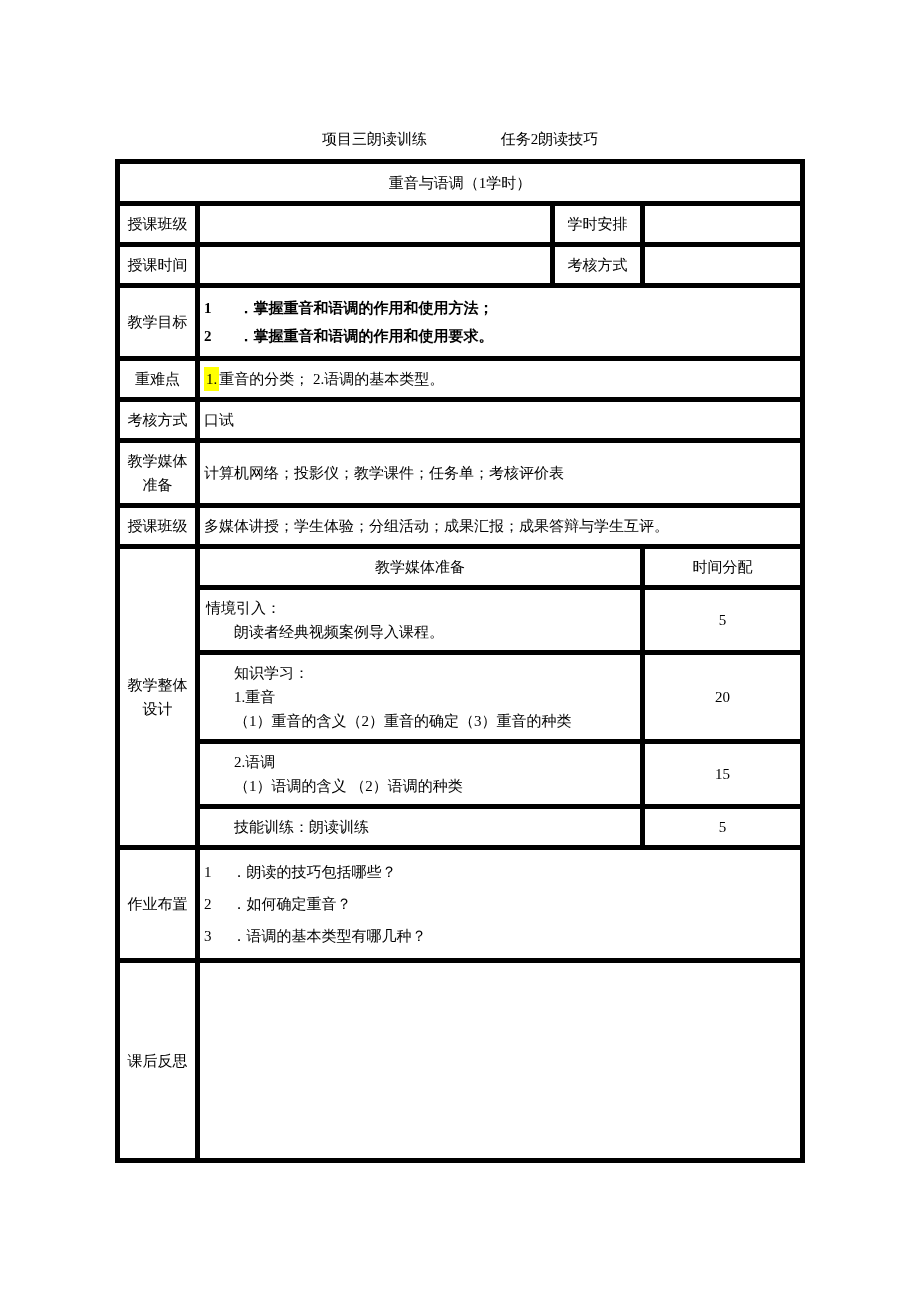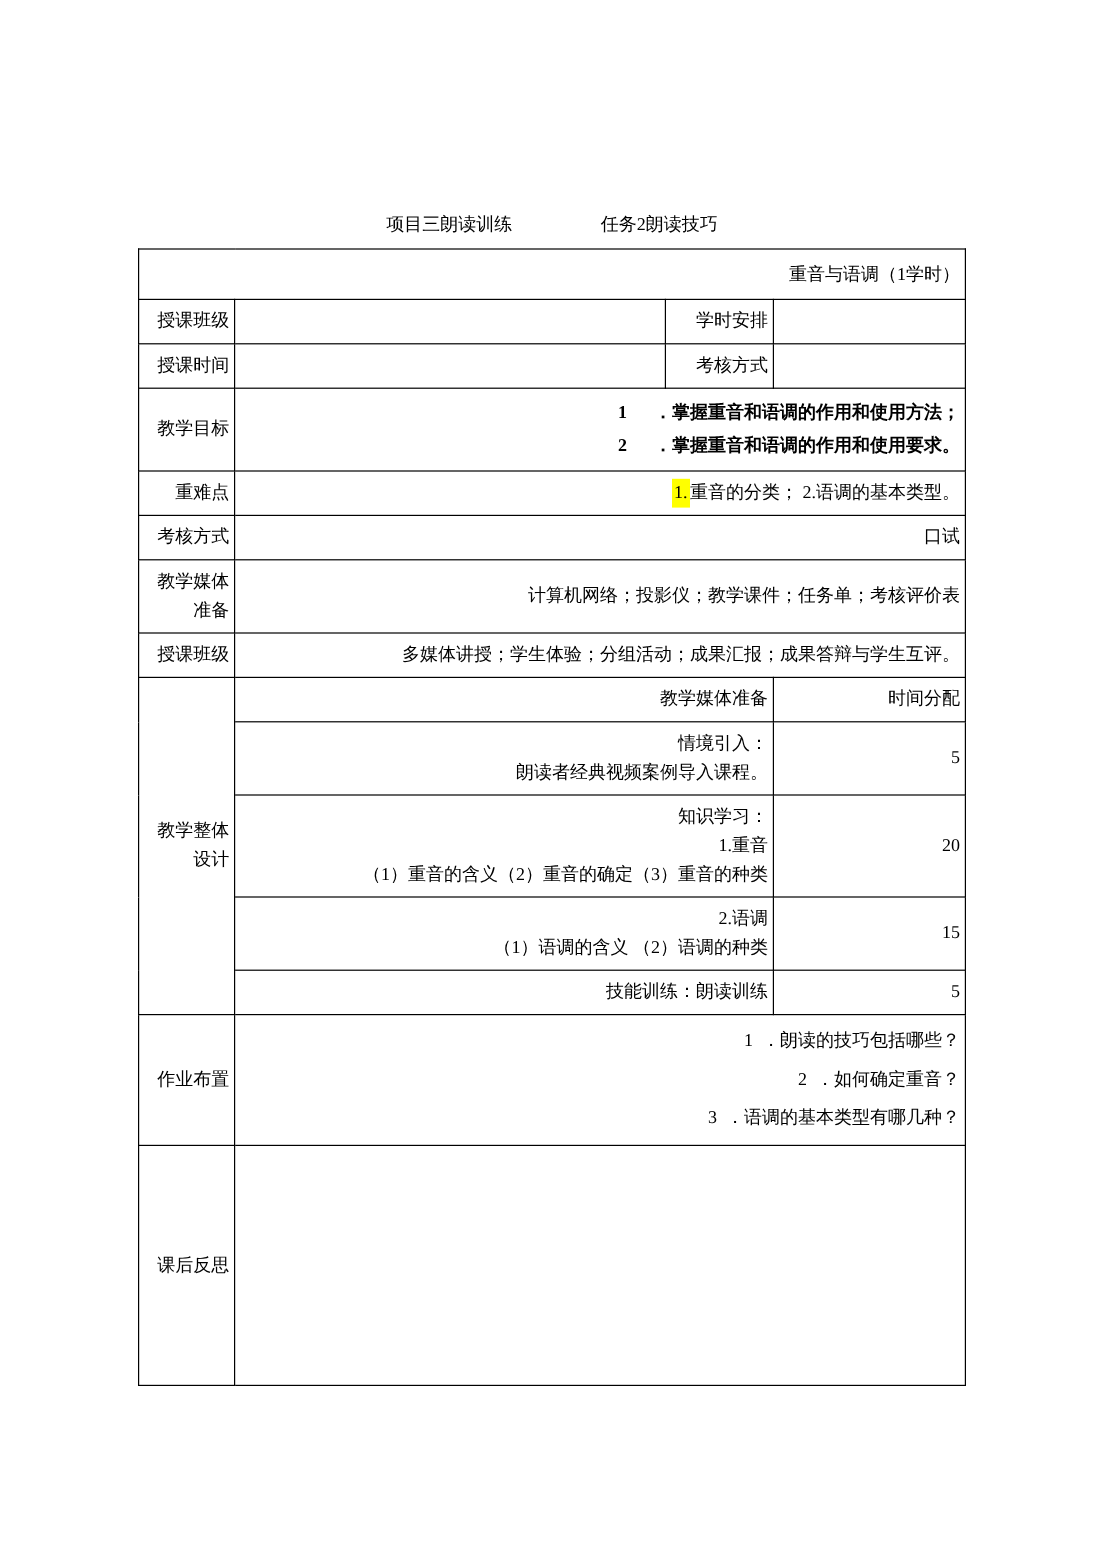--- a/index.html
+++ b/index.html
@@ -17,34 +17,32 @@
       padding: 130px 115px 0 115px;
     }
     .header-line {
       text-align: center;
       margin-bottom: 10px;
       font-size: 15px;
     }
     .header-line .sp1 {
       display: inline-block;
       margin-right: 70px;
-      margin-top: 48px;
     }
     table.main {
       border-collapse: collapse;
       width: 100%;
       table-layout: fixed;
     }
     table.main td {
-      border: 1px solid #000000;
+      border: 5px solid #000000;
       padding: 6px 4px;
       vertical-align: middle;
       font-size: 15px;
       line-height: 1.6;
-      text-align: right;
     }
     .center {
       text-align: center;
     }
     .title-row td {
       height: 42px;
       text-align: center;
       font-size: 15px;
     }
     .label-cell {

